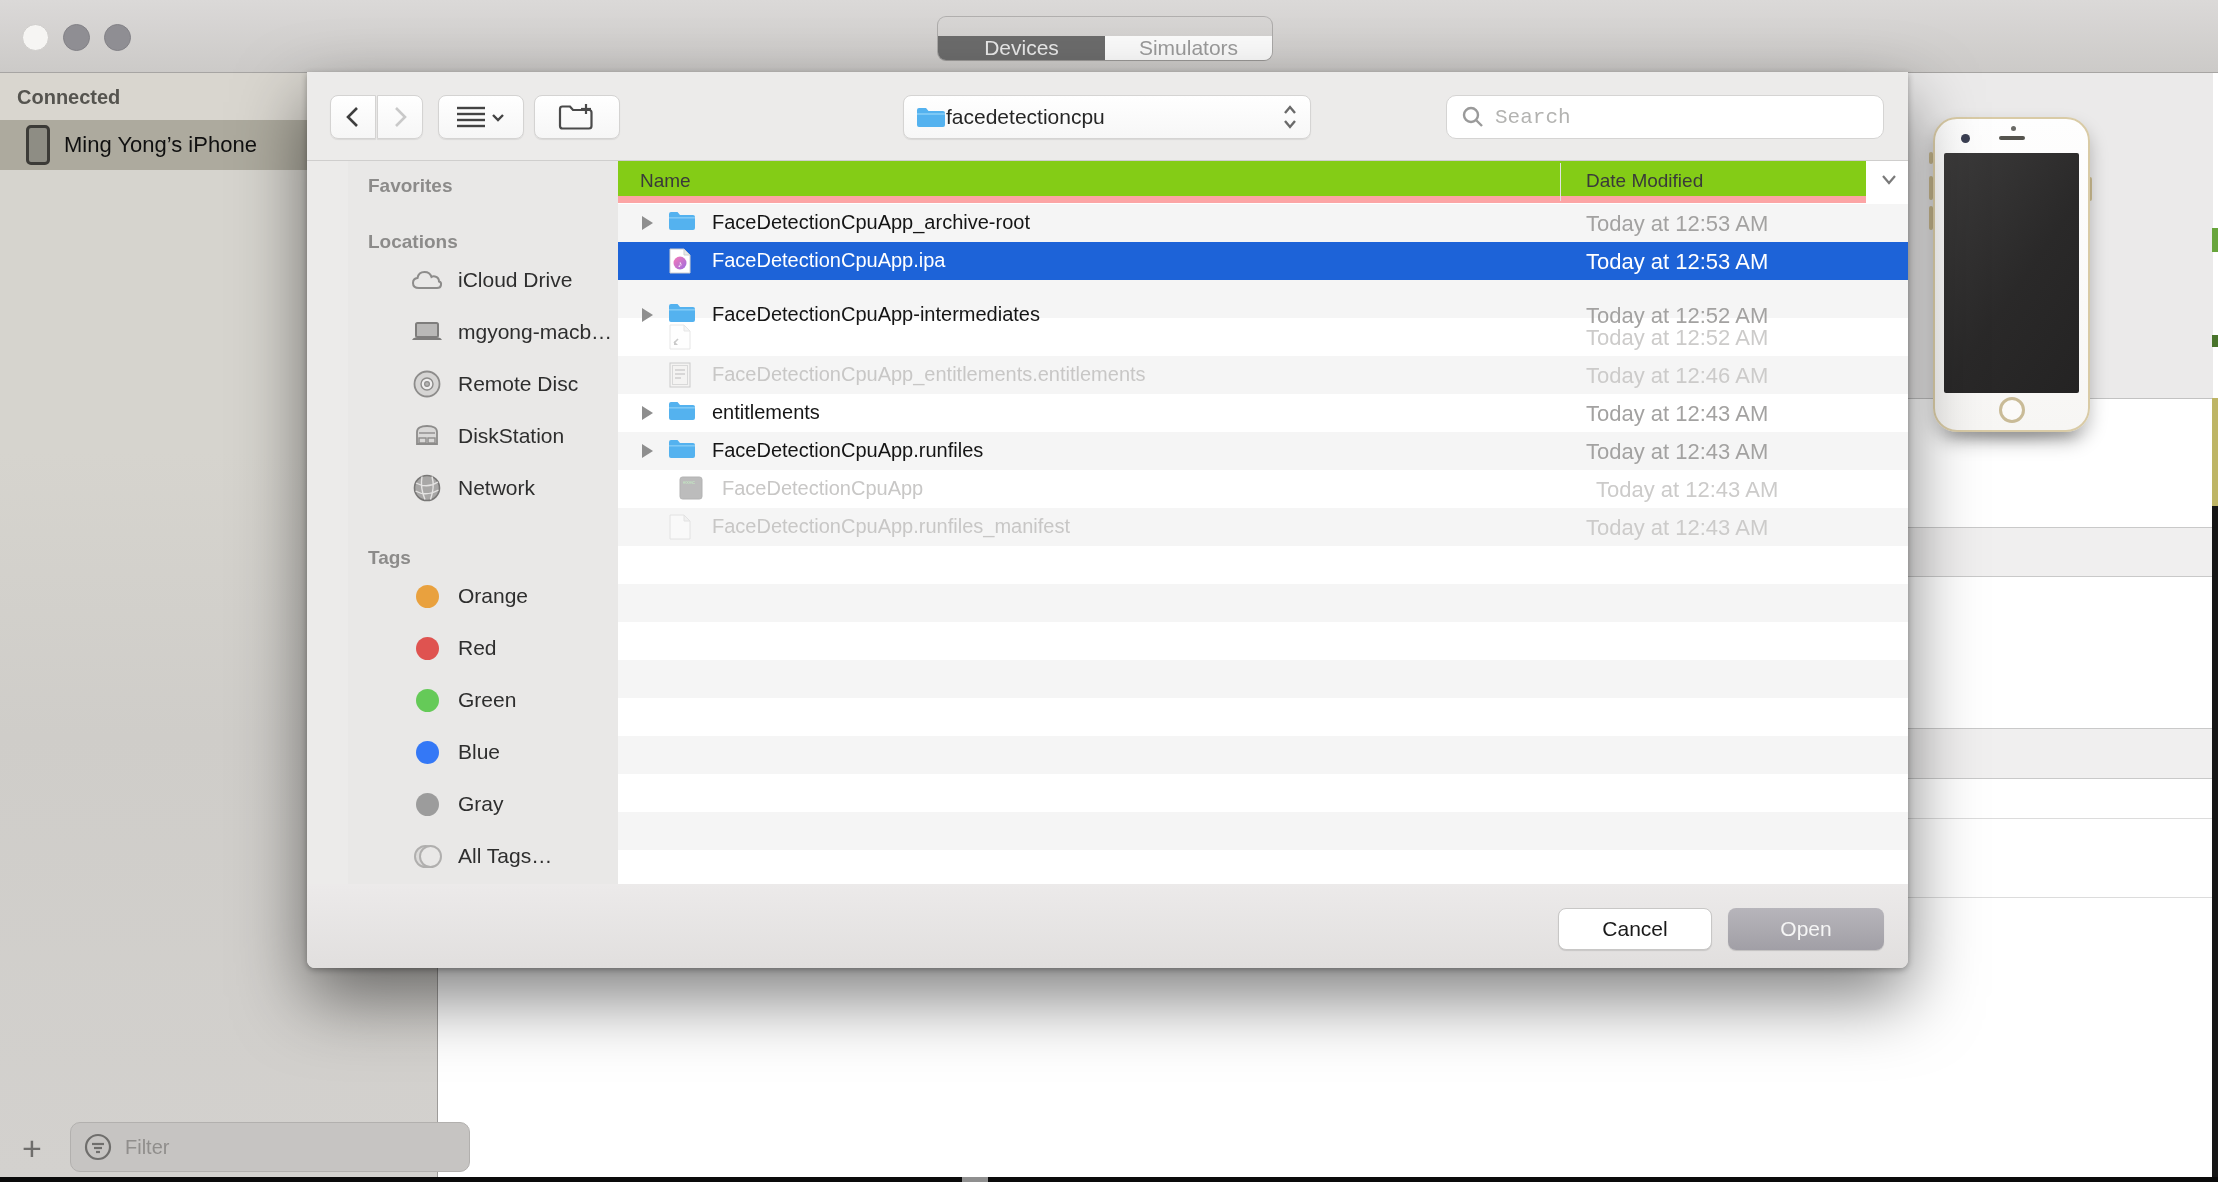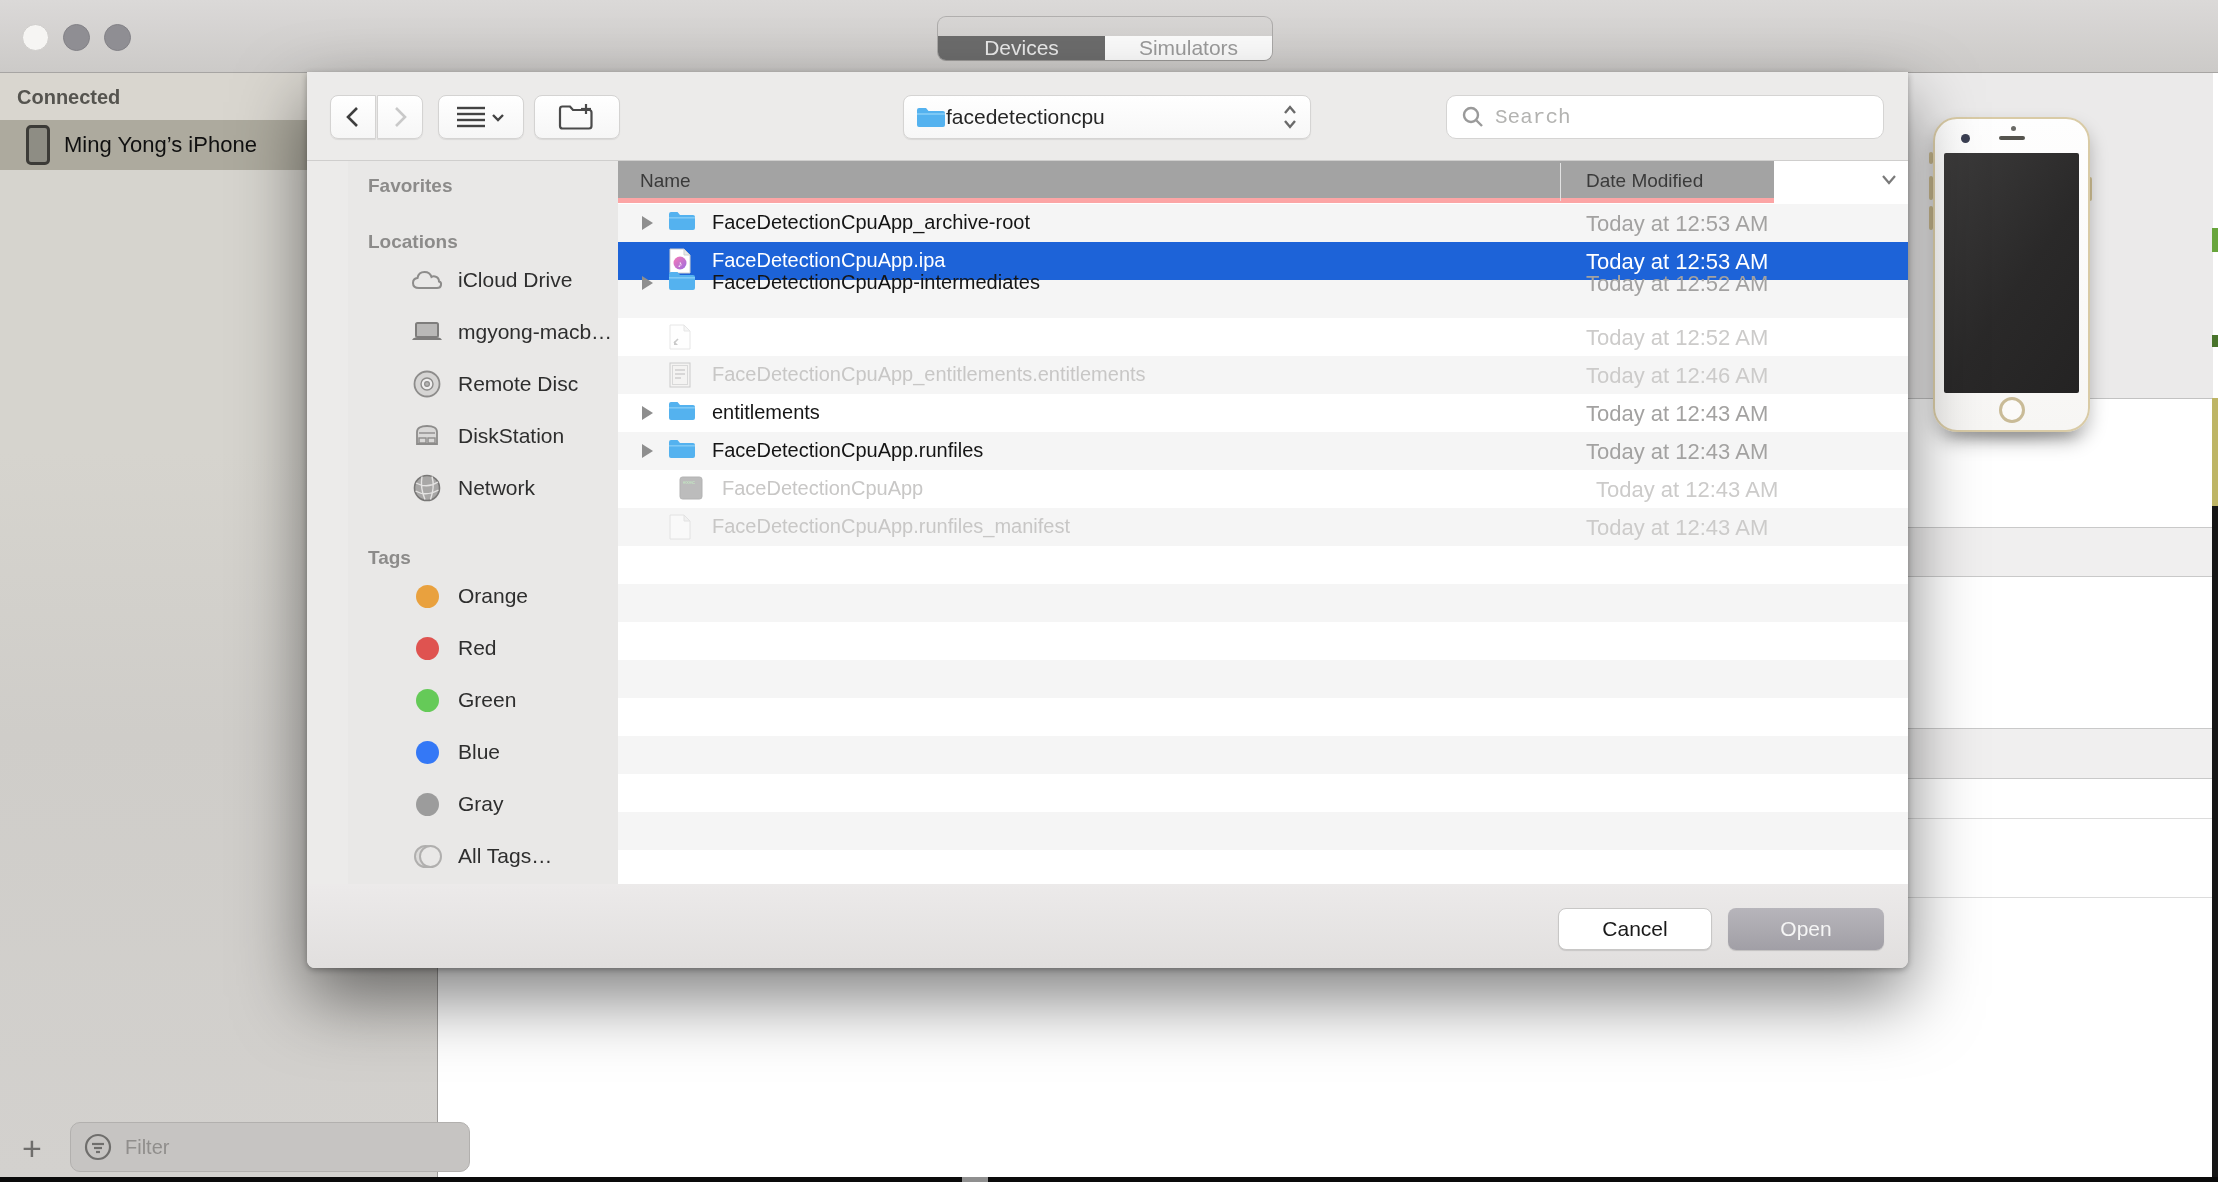--- a/index.html
+++ b/index.html
@@ -103,22 +103,22 @@
   .sb-item{height:52px;display:flex;align-items:center;padding-left:62px;}
   .sb-item .ic{width:34px;height:34px;display:flex;align-items:center;justify-content:center;flex:0 0 34px;}
   .sb-item .lab{margin-left:14px;font-size:21px;color:#2e2e2e;white-space:nowrap;}
   .tag-dot{width:23px;height:23px;border-radius:50%;}
   .all-tags{position:relative;width:26px;height:23px;}
   .all-tags i{position:absolute;top:0;width:23px;height:23px;border-radius:50%;
      border:2px solid #b0afae;background:#dddcdb;}
   .all-tags i:first-child{left:0;} .all-tags i:last-child{left:5px;background:#e9e8e7;}
 
   #file-list{position:absolute;left:311px;top:89px;width:1290px;height:723px;background:#fff;overflow:hidden;}
-  #list-header{position:absolute;left:0;top:0;width:1156px;height:42px;background:#a3a3a3;
-     border-bottom:5px solid #fca5a5;}
+  #list-header{position:absolute;left:0;top:0;width:1248px;height:42px;background:#84cc16;
+     border-bottom:7px solid #fca5a5;}
   #col-name{position:absolute;left:22px;top:9px;font-size:19px;color:#3a3a3a;}
   #col-date{position:absolute;left:968px;top:9px;font-size:19px;color:#3a3a3a;}
   #col-div{position:absolute;left:942px;top:2px;width:1px;height:38px;background:#e2e2e2;}
   #sort-chevron{position:absolute;left:1262px;top:12px;color:#7a7a7a;}
   #rows{position:absolute;left:0;top:43px;width:1290px;height:680px;
      background:repeating-linear-gradient(to bottom,#f5f5f5 0 38px,#ffffff 38px 76px);}
   .frow{position:absolute;left:0;width:1290px;height:38px;display:flex;align-items:center;}
   .frow.selected{background:#1d63d8;}
   .frow .tri{width:0;height:0;border-left:11px solid #8e8e8e;border-top:7px solid transparent;
      border-bottom:7px solid transparent;position:absolute;left:24px;top:12px;}
@@ -369,21 +369,21 @@
                     <stop offset="0" stop-color="#f879b6"></stop>
                     <stop offset="1" stop-color="#9b6ce0"></stop>
                   </linearGradient>
                 </defs>
                 <circle cx="12" cy="16" r="6.5" fill="url(#ipag)"></circle>
                 <text x="12" y="19.5" font-size="9" fill="#fff" text-anchor="middle" font-family="Liberation Sans">♪</text>
               </svg></div>
             <div class="fname">FaceDetectionCpuApp.ipa</div>
             <div class="fdate">Today at 12:53 AM</div>
           </div>
-          <div class="frow " style="top: 60px;">
+          <div class="frow " style="top: 92px;">
             <div class="tri"></div>
             <div class="fic"><svg width="28" height="24" viewBox="0 0 28 24">
                 <path d="M1 5 Q1 3 3 3 L9.5 3 L12 6 L25 6 Q27 6 27 8 L27 19 Q27 21 25 21 L3 21 Q1 21 1 19 Z" fill="#54b2ef"></path>
                 <path d="M1 8 L27 8 L27 9.6 L1 9.6 Z" fill="#7fc9f5"></path>
               </svg></div>
             <div class="fname">FaceDetectionCpuApp-intermediates</div>
             <div class="fdate">Today at 12:52 AM</div>
           </div>
           <div class="frow disabled" style="top: 114px;">
             <div class="fic"><svg width="24" height="28" viewBox="0 0 24 28">

